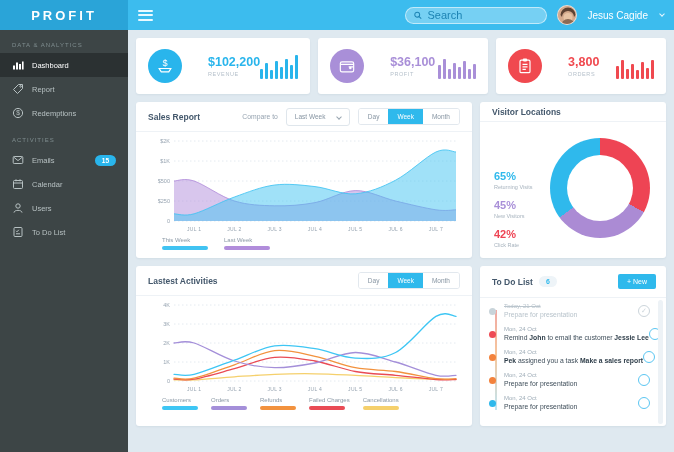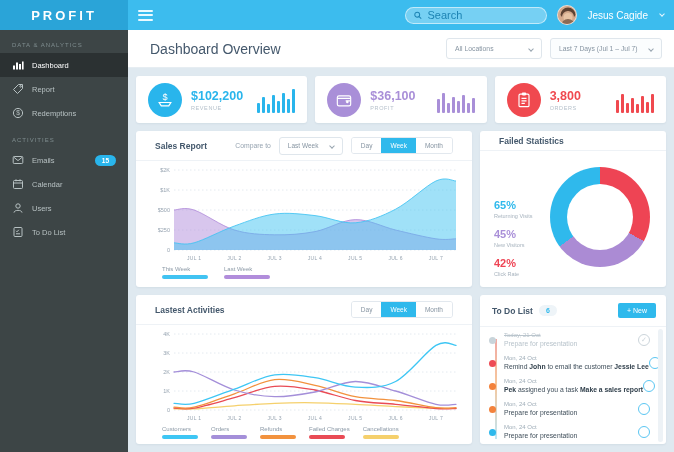--- a/index.html
+++ b/index.html
@@ -41,33 +41,33 @@
             border:1px solid #dfe6ec; border-radius:3px; height:21px; padding:0 8px; font-size:6.8px; color:#8795a2; }
   .select.loc { width:96px; } .select.date { width:112px; background:#fbfdfe; }
 
   .content { flex:1; padding:8px; display:flex; flex-direction:column; gap:8px; overflow:hidden; }
 
   
   .stat-row { display:flex; gap:8px; height:56px; }
   .stat-card { flex:1; background:#fff; border-radius:3px; box-shadow:0 1px 2px rgba(60,90,120,.08);
                display:flex; align-items:center; padding:0 12px; }
   .stat-circle { width:34px; height:34px; border-radius:50%; display:flex; align-items:center; justify-content:center; flex:0 0 auto; }
-  .stat-info { margin-left:9px; }
+  .stat-info { margin-left:26px; }
   .stat-value { font-size:12.5px; font-weight:bold; }
   .stat-label { font-size:5.5px; color:#b6c1cb; letter-spacing:.6px; margin-top:2px; }
   .minibars { margin-left:auto; display:flex; align-items:flex-end; gap:2px; height:26px; }
   .minibars div { width:3px; border-radius:1px; }
 
   
   .row2 { display:flex; gap:8px; height:156px; }
   .row3 { display:flex; gap:8px; height:160px; }
   .panel { background:#fff; border-radius:3px; box-shadow:0 1px 2px rgba(60,90,120,.08); overflow:hidden; }
   .panel.wide { flex:0 0 336px; display:flex; flex-direction:column; }
   .panel.narrow { flex:1; display:flex; flex-direction:column; }
-  .panel-head { height:30px; border-bottom:1px solid #eef2f6; display:flex; align-items:center; padding:0 19px; gap:8px; }
+  .panel-head { height:30px; border-bottom:1px solid #eef2f6; display:flex; align-items:center; padding:0 12px; gap:8px; }
   .panel-title { font-size:8.5px; font-weight:bold; color:#44586c; flex:1; }
   .compare-label { font-size:6.8px; color:#97a4b1; }
   .select.mini { height:18px; width:64px; font-size:6.5px; }
   .toggle-group { display:flex; border:1px solid #e2e8ee; border-radius:3px; overflow:hidden; }
   .toggle-group button { border:none; background:#fff; color:#8795a2; font-size:6.5px; padding:4px 9px; cursor:pointer; }
   .toggle-group button.active { background:#2fb9ec; color:#fff; }
 
   .chart-body { padding:4px 12px 0; }
   .legend-row { display:flex; gap:16px; padding:3px 12px 0 26px; }
   .legend-item { display:flex; flex-direction:column; gap:3px; }
@@ -191,31 +191,20 @@
     <div class="side-item">
       <svg width="12" height="12" viewBox="0 0 12 12" fill="none" stroke="currentColor">
           <rect x="2" y="1.5" width="8" height="9" rx="1"></rect>
           <path d="M4 4.8 L5 5.8 L6.8 3.8 M4 7.8 H8"></path>
         </svg>
       <span>To Do List</span>
     </div>
   </div>
 
   <div class="main">
-    <div class="title-band">
-      <div class="page-title">Dashboard Overview</div>
-      <div class="select loc">
-        <span>All Locations</span>
-          <span class="chev"></span>
-      </div>
-      <div class="select date">
-        <span>Last 7 Days (Jul 1 – Jul 7)</span>
-          <span class="chev"></span>
-      </div>
-    </div>
 
     <div class="content">
 
       <div class="stat-row">
         <div class="stat-card">
           <div class="stat-circle" style="background: rgb(41, 181, 236);">
             <svg width="20" height="20" viewBox="0 0 24 24" fill="none" stroke="#fff" stroke-width="1.4">
                 <text x="12" y="12" font-size="11" text-anchor="middle" fill="#fff" stroke="none">$</text>
                 <path d="M5 15 H19 L16.5 19 H7.5 Z"></path>
               </svg>
@@ -330,21 +319,21 @@
             </div>
             <div class="legend-item">
               <span class="legend-label">Last Week</span>
               <span class="legend-bar" style="background: rgb(177, 141, 219);"></span>
             </div>
           </div>
         </div>
 
         <div class="panel narrow">
           <div class="panel-head">
-            <div class="panel-title">Failed Statistics</div>
+            <div class="panel-title">Visitor Locations</div>
           </div>
           <div class="visitor-body">
             <div class="v-stats">
               <div>
                 <div class="v-value" style="color: rgb(47, 185, 236);">65%</div>
                 <div class="v-label">Returning Visits</div>
               </div>
               <div>
                 <div class="v-value" style="color: rgb(169, 143, 216);">45%</div>
                 <div class="v-label">New Visitors</div>

